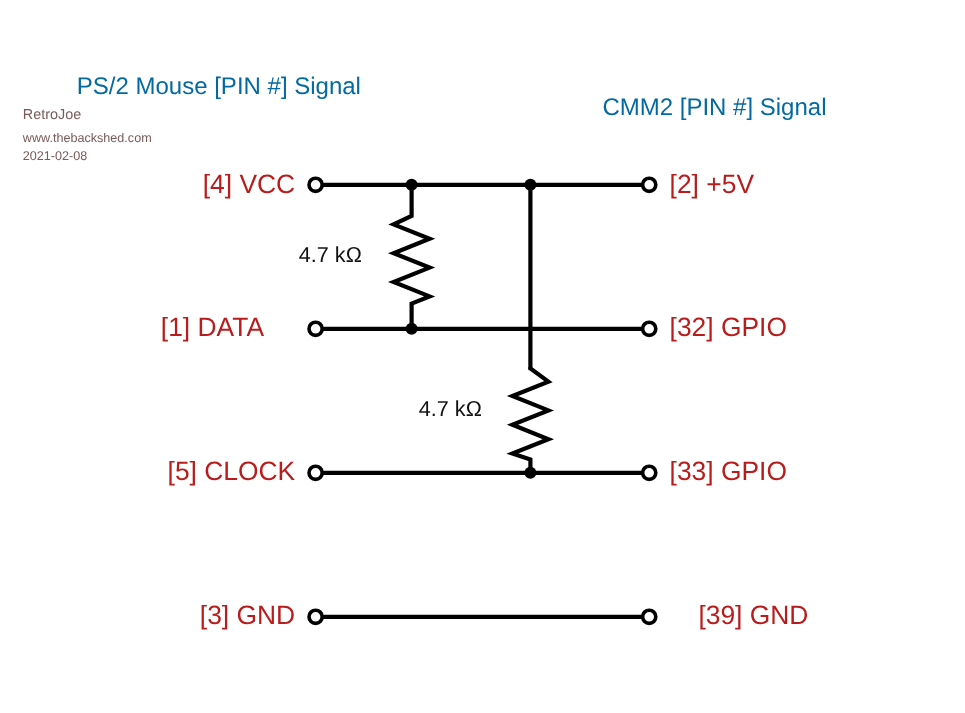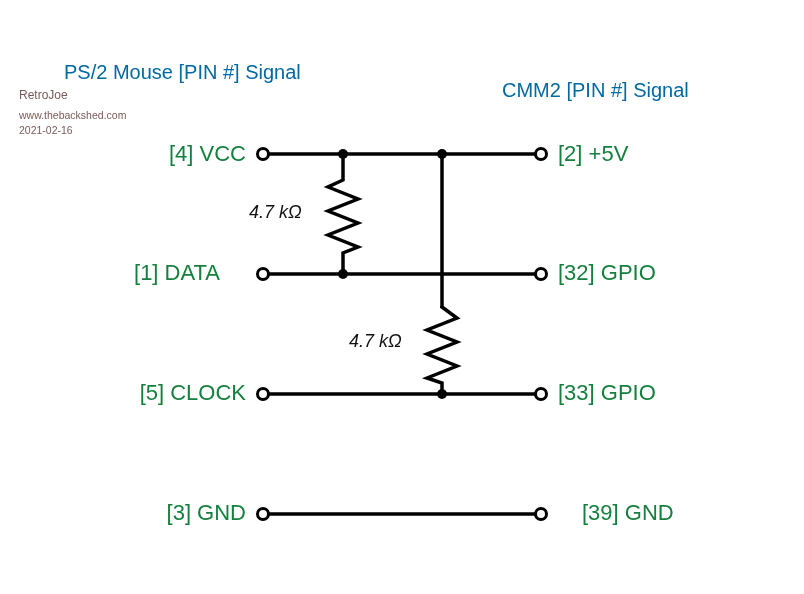--- a/index.html
+++ b/index.html
@@ -2,38 +2,38 @@
 <html><head>
 <meta charset="utf-8">
 <style>
   html, body { margin: 0; padding: 0; background: #ffffff; }
   body { width: 804px; height: 594px; position: relative; overflow: hidden;
          font-family: "Liberation Sans", sans-serif; color: #111; }
   .heading { position: absolute; font-size: 20px; color: #0369a1; white-space: nowrap; }
   .meta { position: absolute; color: #7a5a5a; white-space: nowrap; }
   .meta.author { font-size: 12px; }
   .meta.small { font-size: 10.5px; }
-  .pin-label { position: absolute; font-size: 22px; color: #15803d; white-space: nowrap; }
+  .pin-label { position: absolute; font-size: 22px; color: #b91c1c; white-space: nowrap; }
   .pin-label.left { text-align: right; }
-  .res-label { position: absolute; font-size: 18px; color: #111; white-space: nowrap; font-style: italic; }
+  .res-label { position: absolute; font-size: 18px; color: #111; white-space: nowrap; }
   svg.schem { position: absolute; left: 0; top: 0; }
   svg.schem .wire { stroke: #000; stroke-width: 3.5; fill: none; stroke-linecap: butt; }
   svg.schem .res { stroke: #000; stroke-width: 3.5; fill: none; stroke-linejoin: miter; }
   svg.schem .term { stroke: #000; stroke-width: 3; fill: #fff; }
   svg.schem .dot { fill: #000; }
 </style>
 </head>
 <body>
 
 <div class="heading" style="left:64px; top:61px;">PS/2 Mouse [PIN #] Signal</div>
 <div class="heading" style="left:502px; top:79px;">CMM2 [PIN #] Signal</div>
 
 <div class="meta author" style="left:19px; top:88px;">RetroJoe</div>
 <div class="meta small" style="left:19px; top:109px;">www.thebackshed.com</div>
-<div class="meta small" style="left:19px; top:124px;">2021-02-16</div>
+<div class="meta small" style="left:19px; top:124px;">2021-02-08</div>
 
 <div class="pin-label left" style="right:558px; top:141px;">[4] VCC</div>
 <div class="pin-label left" style="right:584px; top:260px;">[1] DATA</div>
 <div class="pin-label left" style="right:558px; top:380px;text-align:right;">[5] CLOCK</div>
 <div class="pin-label left" style="right:558px; top:500px;">[3] GND</div>
 
 <div class="pin-label" style="left:558px; top:141px;">[2] +5V</div>
 <div class="pin-label" style="left:558px; top:260px;">[32] GPIO</div>
 <div class="pin-label" style="left:558px; top:380px;">[33] GPIO</div>
 <div class="pin-label" style="left:558px; top:500px;margin-left:24px;">[39] GND</div>

